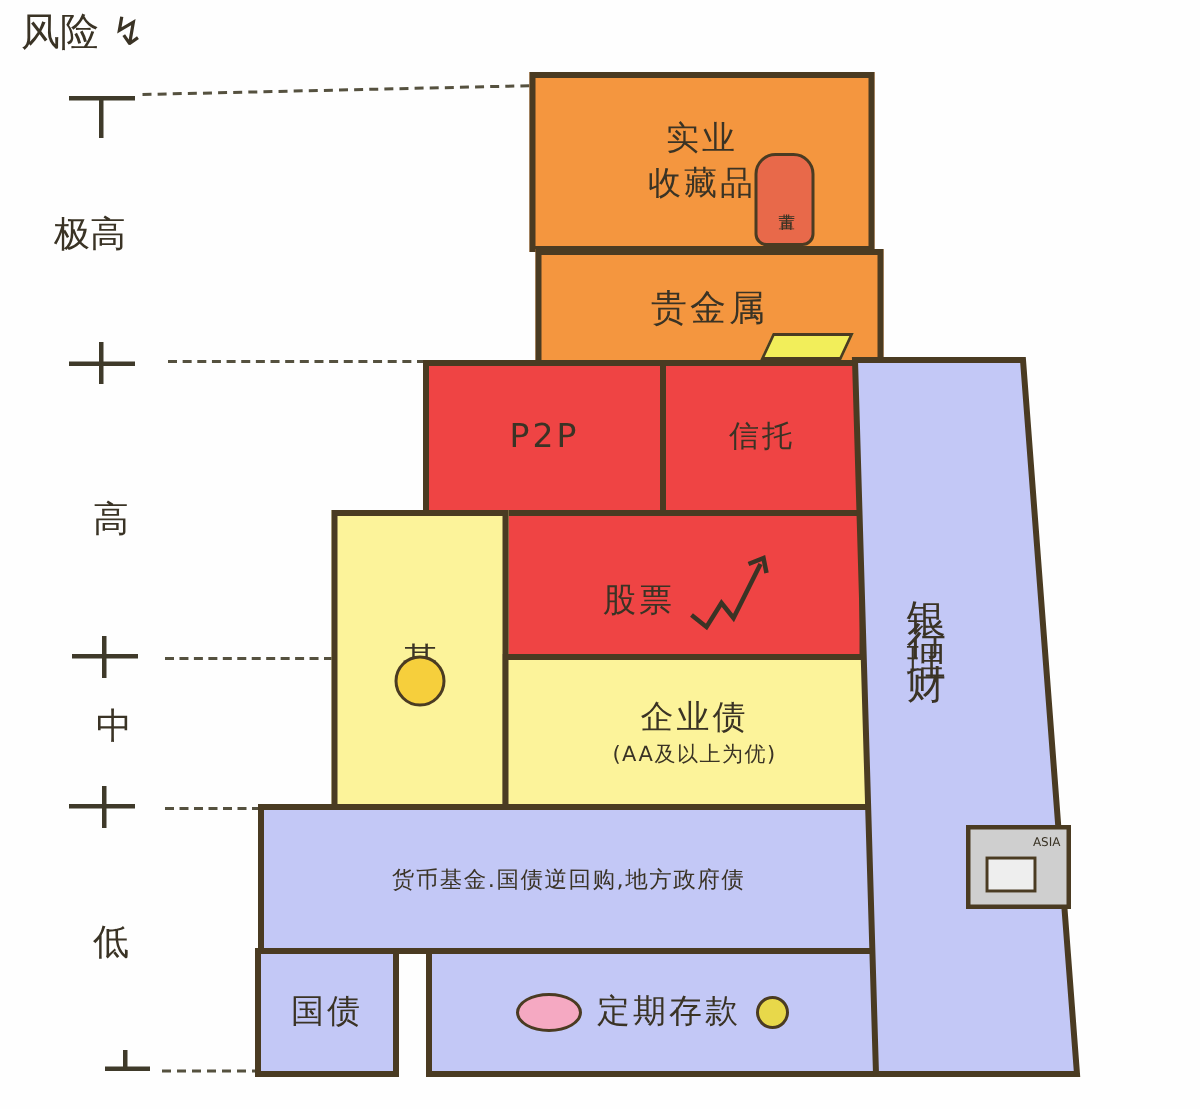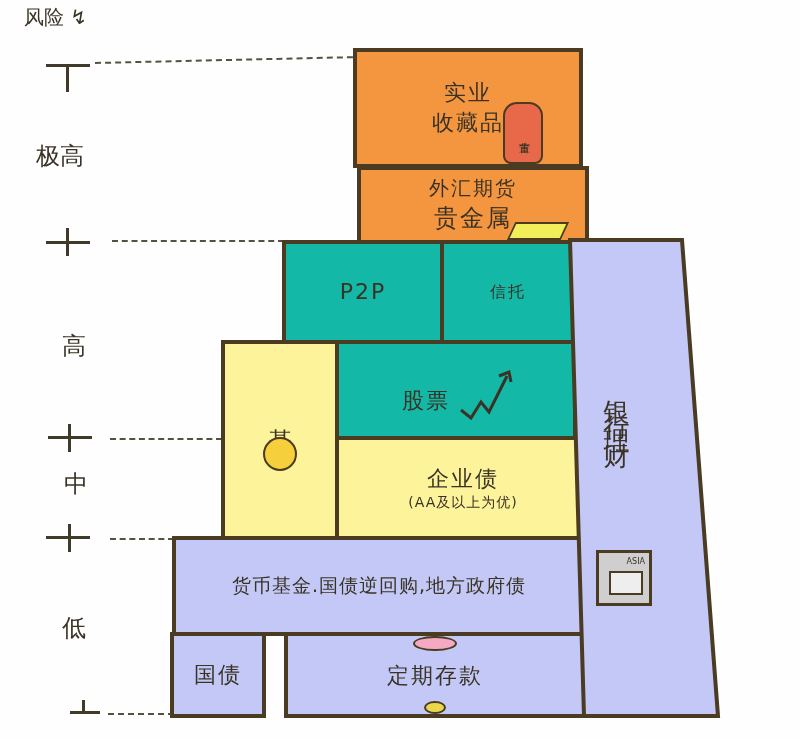--- a/index.html
+++ b/index.html
@@ -1,25 +1,25 @@
 <!DOCTYPE html>
 <html><head>
 <meta charset="utf-8">
 <style>
   html,body{margin:0;padding:0;background:#fefefe;}
   body{width:800px;height:739px;position:relative;overflow:hidden;font-family:"DejaVu Sans",sans-serif;color:#3a3325;}
   .abs{position:absolute;}
   .box{position:absolute;box-sizing:border-box;border:4px solid #4a3b22;display:flex;flex-direction:column;align-items:center;justify-content:center;text-align:center;}
   .orange{background:#f4963f;}
-  .peach{background:#14b8a6;text-align:center;}
+  .peach{background:#ef4444;text-align:center;}
   .yellow{background:#fcf39a;}
   .blue{background:#c3c8f6;}
   .lbl{font-size:22px;letter-spacing:2px;line-height:1.35;}
   .small{font-size:14px;letter-spacing:1px;}
-  .axis-title{font-size:20px;left:24px;top:4px;}
+  .axis-title{font-size:26px;left:14px;top:4px;}
   .axis-lbl{font-size:24px;font-family:Liberation Serif, serif;}
   .tick-h{position:absolute;height:3px;background:#3f3a2a;width:44px;}
   .tick-v{position:absolute;width:3px;background:#3f3a2a;height:28px;}
   .dash{position:absolute;height:0;border-top:2px dashed #55513f;}
   .vtext{writing-mode:vertical-rl;font-size:24px;letter-spacing:12px;}
 </style>
 </head>
 <body>
 
 <div class="abs axis-title">
@@ -55,31 +55,30 @@
 
 <div class="box orange" style="left:353px;top:48px;width:230px;height:120px;">
   <div class="lbl">实业</div>
   <div class="lbl">收藏品</div>
   <div class="abs" style="left:146px;top:50px;width:36px;height:58px;background:#e8694a;border:2px solid #4a3b22;border-radius:14px 14px 8px 8px;font-size:11px;display:flex;align-items:center;justify-content:center;writing-mode:vertical-rl;">
     <span>古董</span>
   </div>
 </div>
 
 <div class="box orange" style="left:357px;top:166px;width:232px;height:78px;">
-  <div class="lbl" style="font-size:20px;">外汇期货</div>
   <div class="lbl" style="font-size:24px;">贵金属</div>
   <div class="abs" style="left:150px;top:52px;width:50px;height:14px;background:#f2ee5a;border:2px solid #4a3b22;transform:skewX(-25deg);"></div>
 </div>
 
 <div class="box peach" style="left:282px;top:240px;width:162px;height:104px;">
   <div class="lbl">P2P</div>
 </div>
 
 <div class="box peach" style="left:440px;top:240px;width:136px;height:104px;">
-  <div class="lbl" style="font-size:16px;">信托</div>
+  <div class="lbl" style="font-size:20px;font-family:Liberation Mono, monospace;">信托</div>
 </div>
 
 <div class="box peach" style="left:335px;top:340px;width:242px;height:122px;">
   <div class="lbl" style="margin-right:60px;">股票</div>
   <svg class="abs" style="left:120px;top:22px;" width="64" height="56" viewBox="0 0 64 56">
     <polyline points="2,44 12,52 22,36 30,46 48,10" fill="none" stroke="#3a3325" stroke-width="3"></polyline>
     <polyline points="40,10 50,6 52,16" fill="none" stroke="#3a3325" stroke-width="3"></polyline>
   </svg>
 </div>
 
@@ -87,35 +86,35 @@
   <div class="vtext">基金</div>
   <div style="width:30px;height:30px;border-radius:50%;background:#f6cf3c;border:2px solid #4a3b22;margin-top:4px;"></div>
 </div>
 
 <div class="box yellow" style="left:335px;top:436px;width:256px;height:104px;">
   <div class="lbl">企业债</div>
   <div class="small">(AA及以上为优)</div>
 </div>
 
 <div class="box blue" style="left:172px;top:536px;width:414px;height:100px;">
-  <div class="lbl" style="font-size:19px;letter-spacing:1px;">货币基金.国债逆回购,地方政府债</div>
+  <div class="lbl" style="font-size:15px;letter-spacing:1px;">货币基金.国债逆回购,地方政府债</div>
 </div>
 
 <div class="box blue" style="left:170px;top:632px;width:96px;height:86px;">
   <div class="lbl">国债</div>
 </div>
 
-<div class="box blue" style="left:284px;top:632px;width:302px;height:86px;flex-direction:column;gap:10px;">
+<div class="box blue" style="left:284px;top:632px;width:302px;height:86px;flex-direction:row;gap:10px;">
   <div style="width:40px;height:22px;border-radius:50%;background:#f5a9c2;border:2px solid #4a3b22;"></div>
   <div class="lbl">定期存款</div>
   <div style="width:18px;height:18px;border-radius:50%;background:#e8d84a;border:2px solid #4a3b22;"></div>
 </div>
 
 <svg class="abs" style="left:0;top:0;" width="800" height="739">
   <polygon points="570,240 682,240 718,716 584,716" fill="#c3c8f6" stroke="#4a3b22" stroke-width="4"></polygon>
 </svg>
 <div class="abs" style="left:600px;top:380px;display:flex;flex-direction:column;align-items:center;">
   <div class="vtext" style="font-size:26px;letter-spacing:14px;">银行理财</div>
 </div>
-<div class="abs" style="left:596px;top:550px;width:56px;height:56px;background:#cfcfcf;border:3px solid #4a3b22;box-sizing:border-box;padding-left:16px;">
+<div class="abs" style="left:644px;top:550px;width:70px;height:56px;background:#cfcfcf;border:3px solid #4a3b22;box-sizing:border-box;padding-left:16px;">
   <span class="abs" style="right:4px;top:4px;font-size:8px;">ASIA</span>
   <div class="abs" style="left:10px;top:18px;width:30px;height:20px;background:#eee;border:2px solid #4a3b22;"></div>
 </div>
 
 </body></html>

